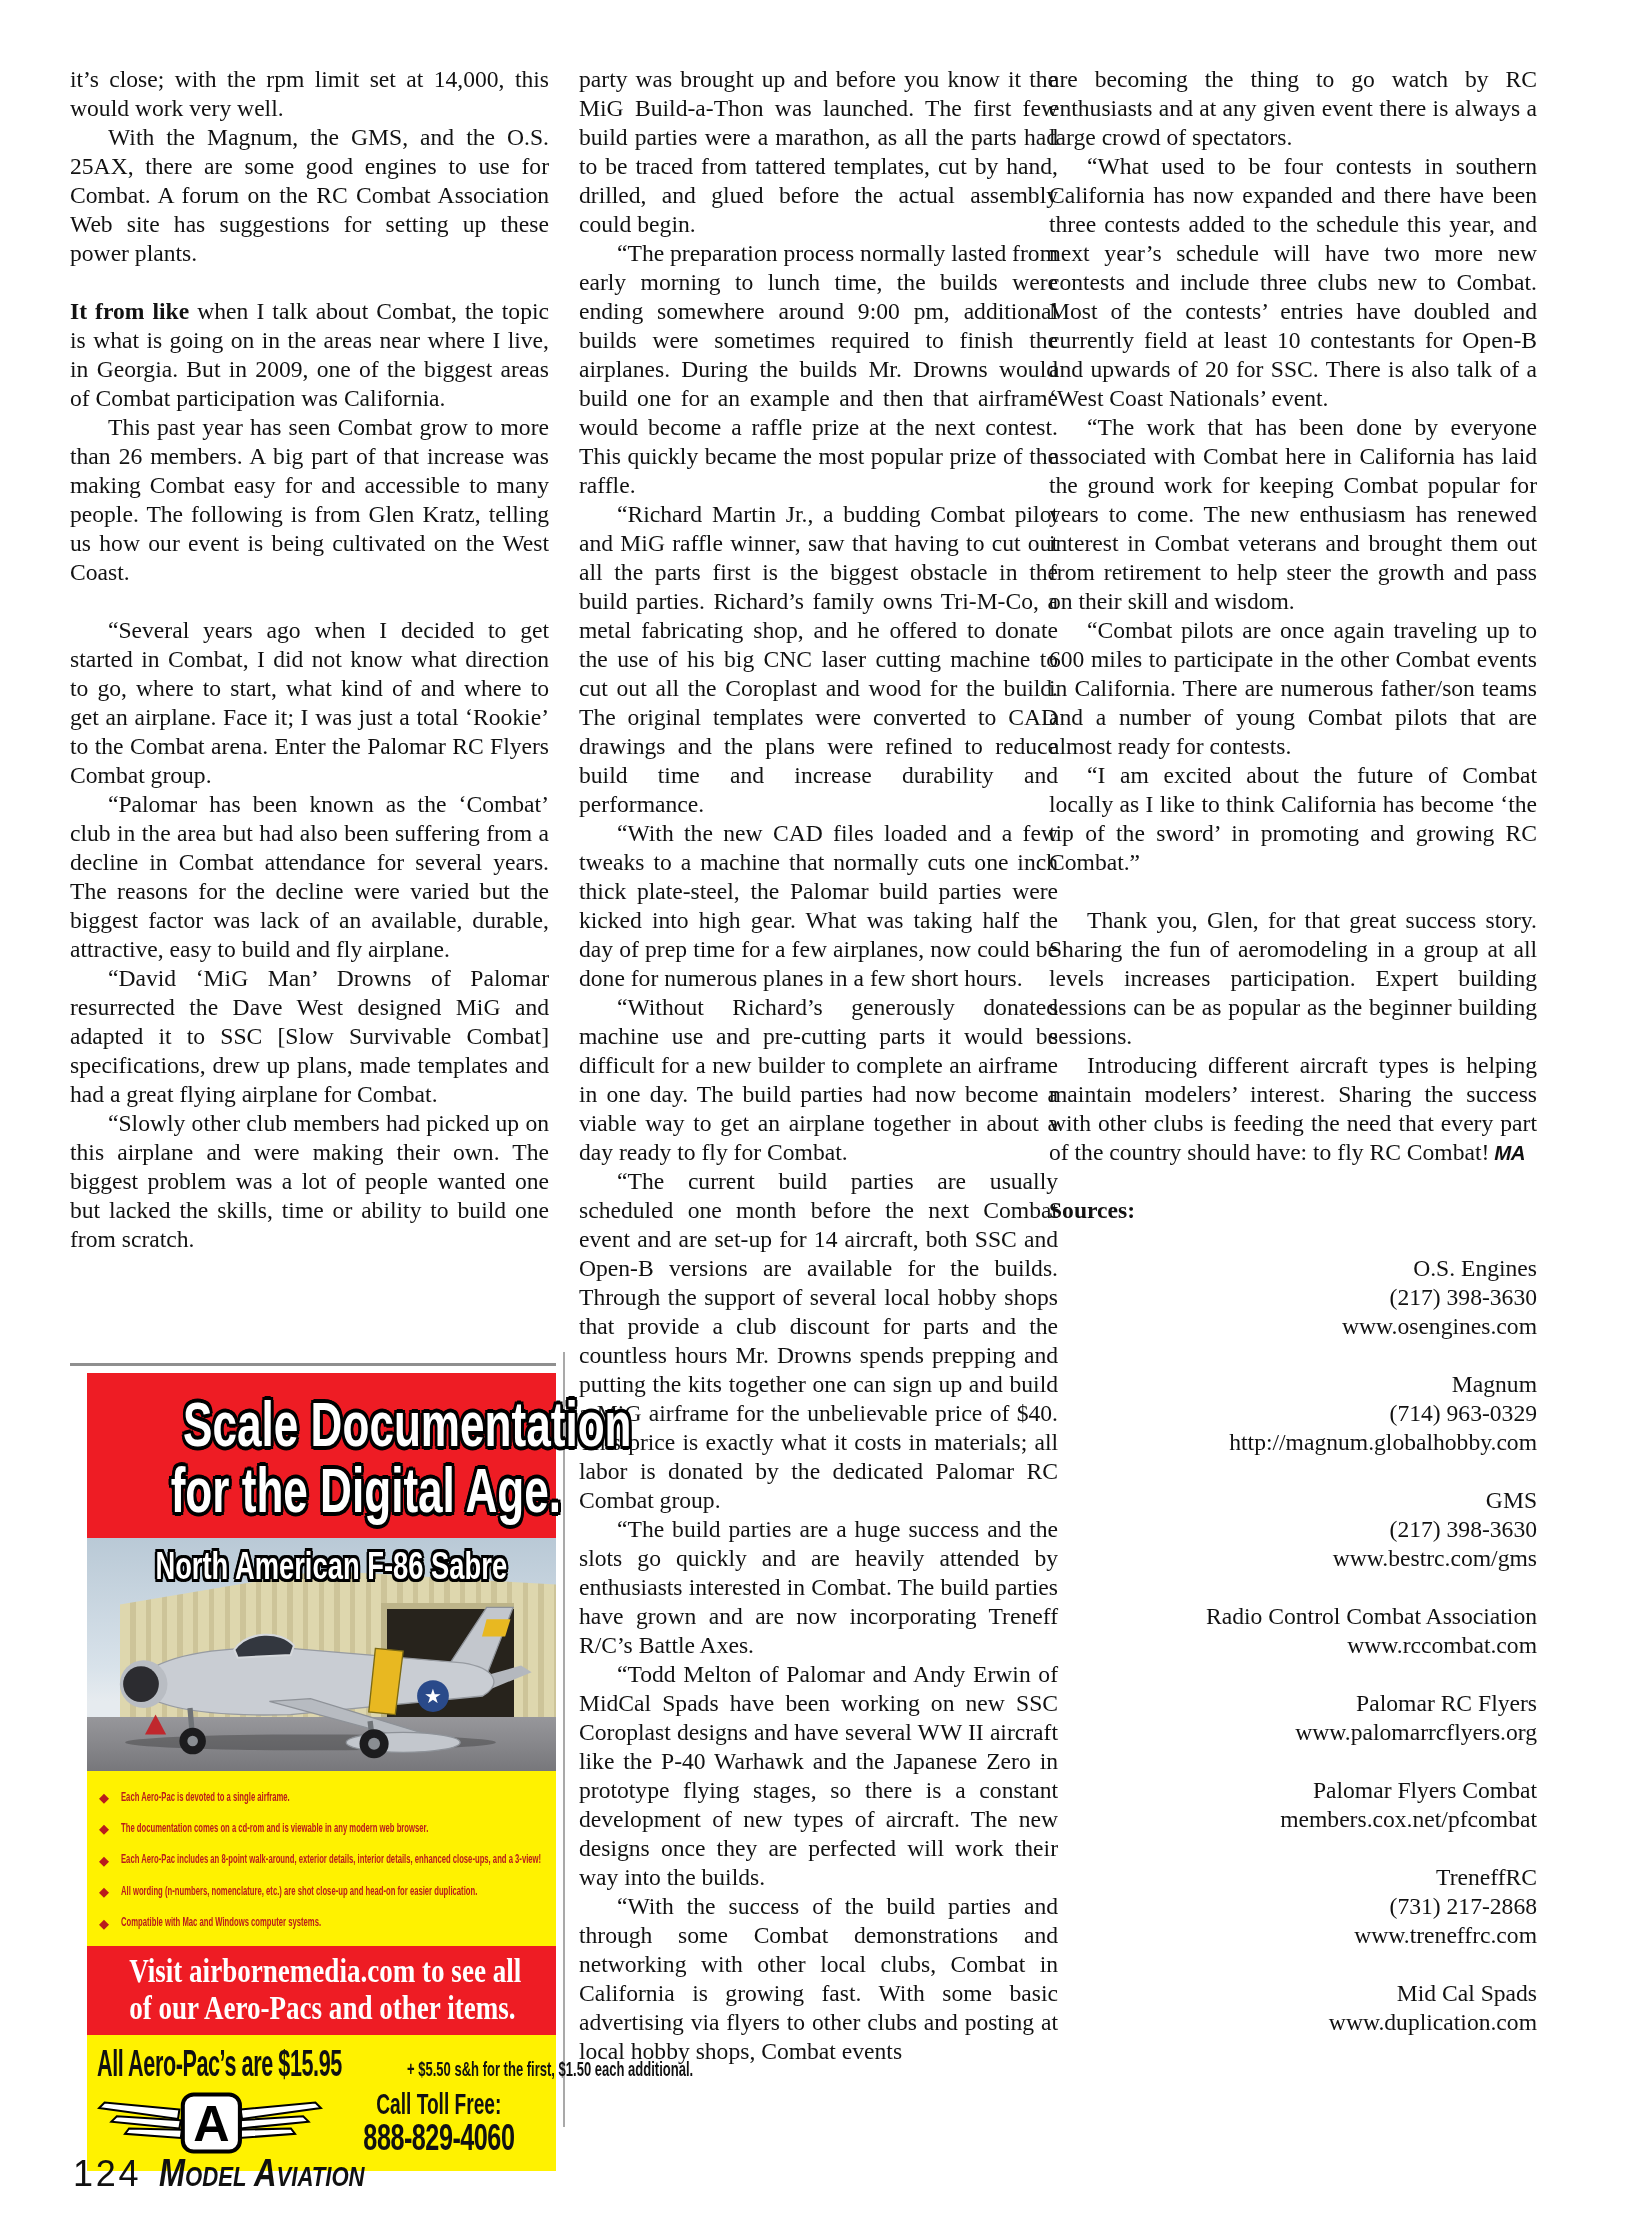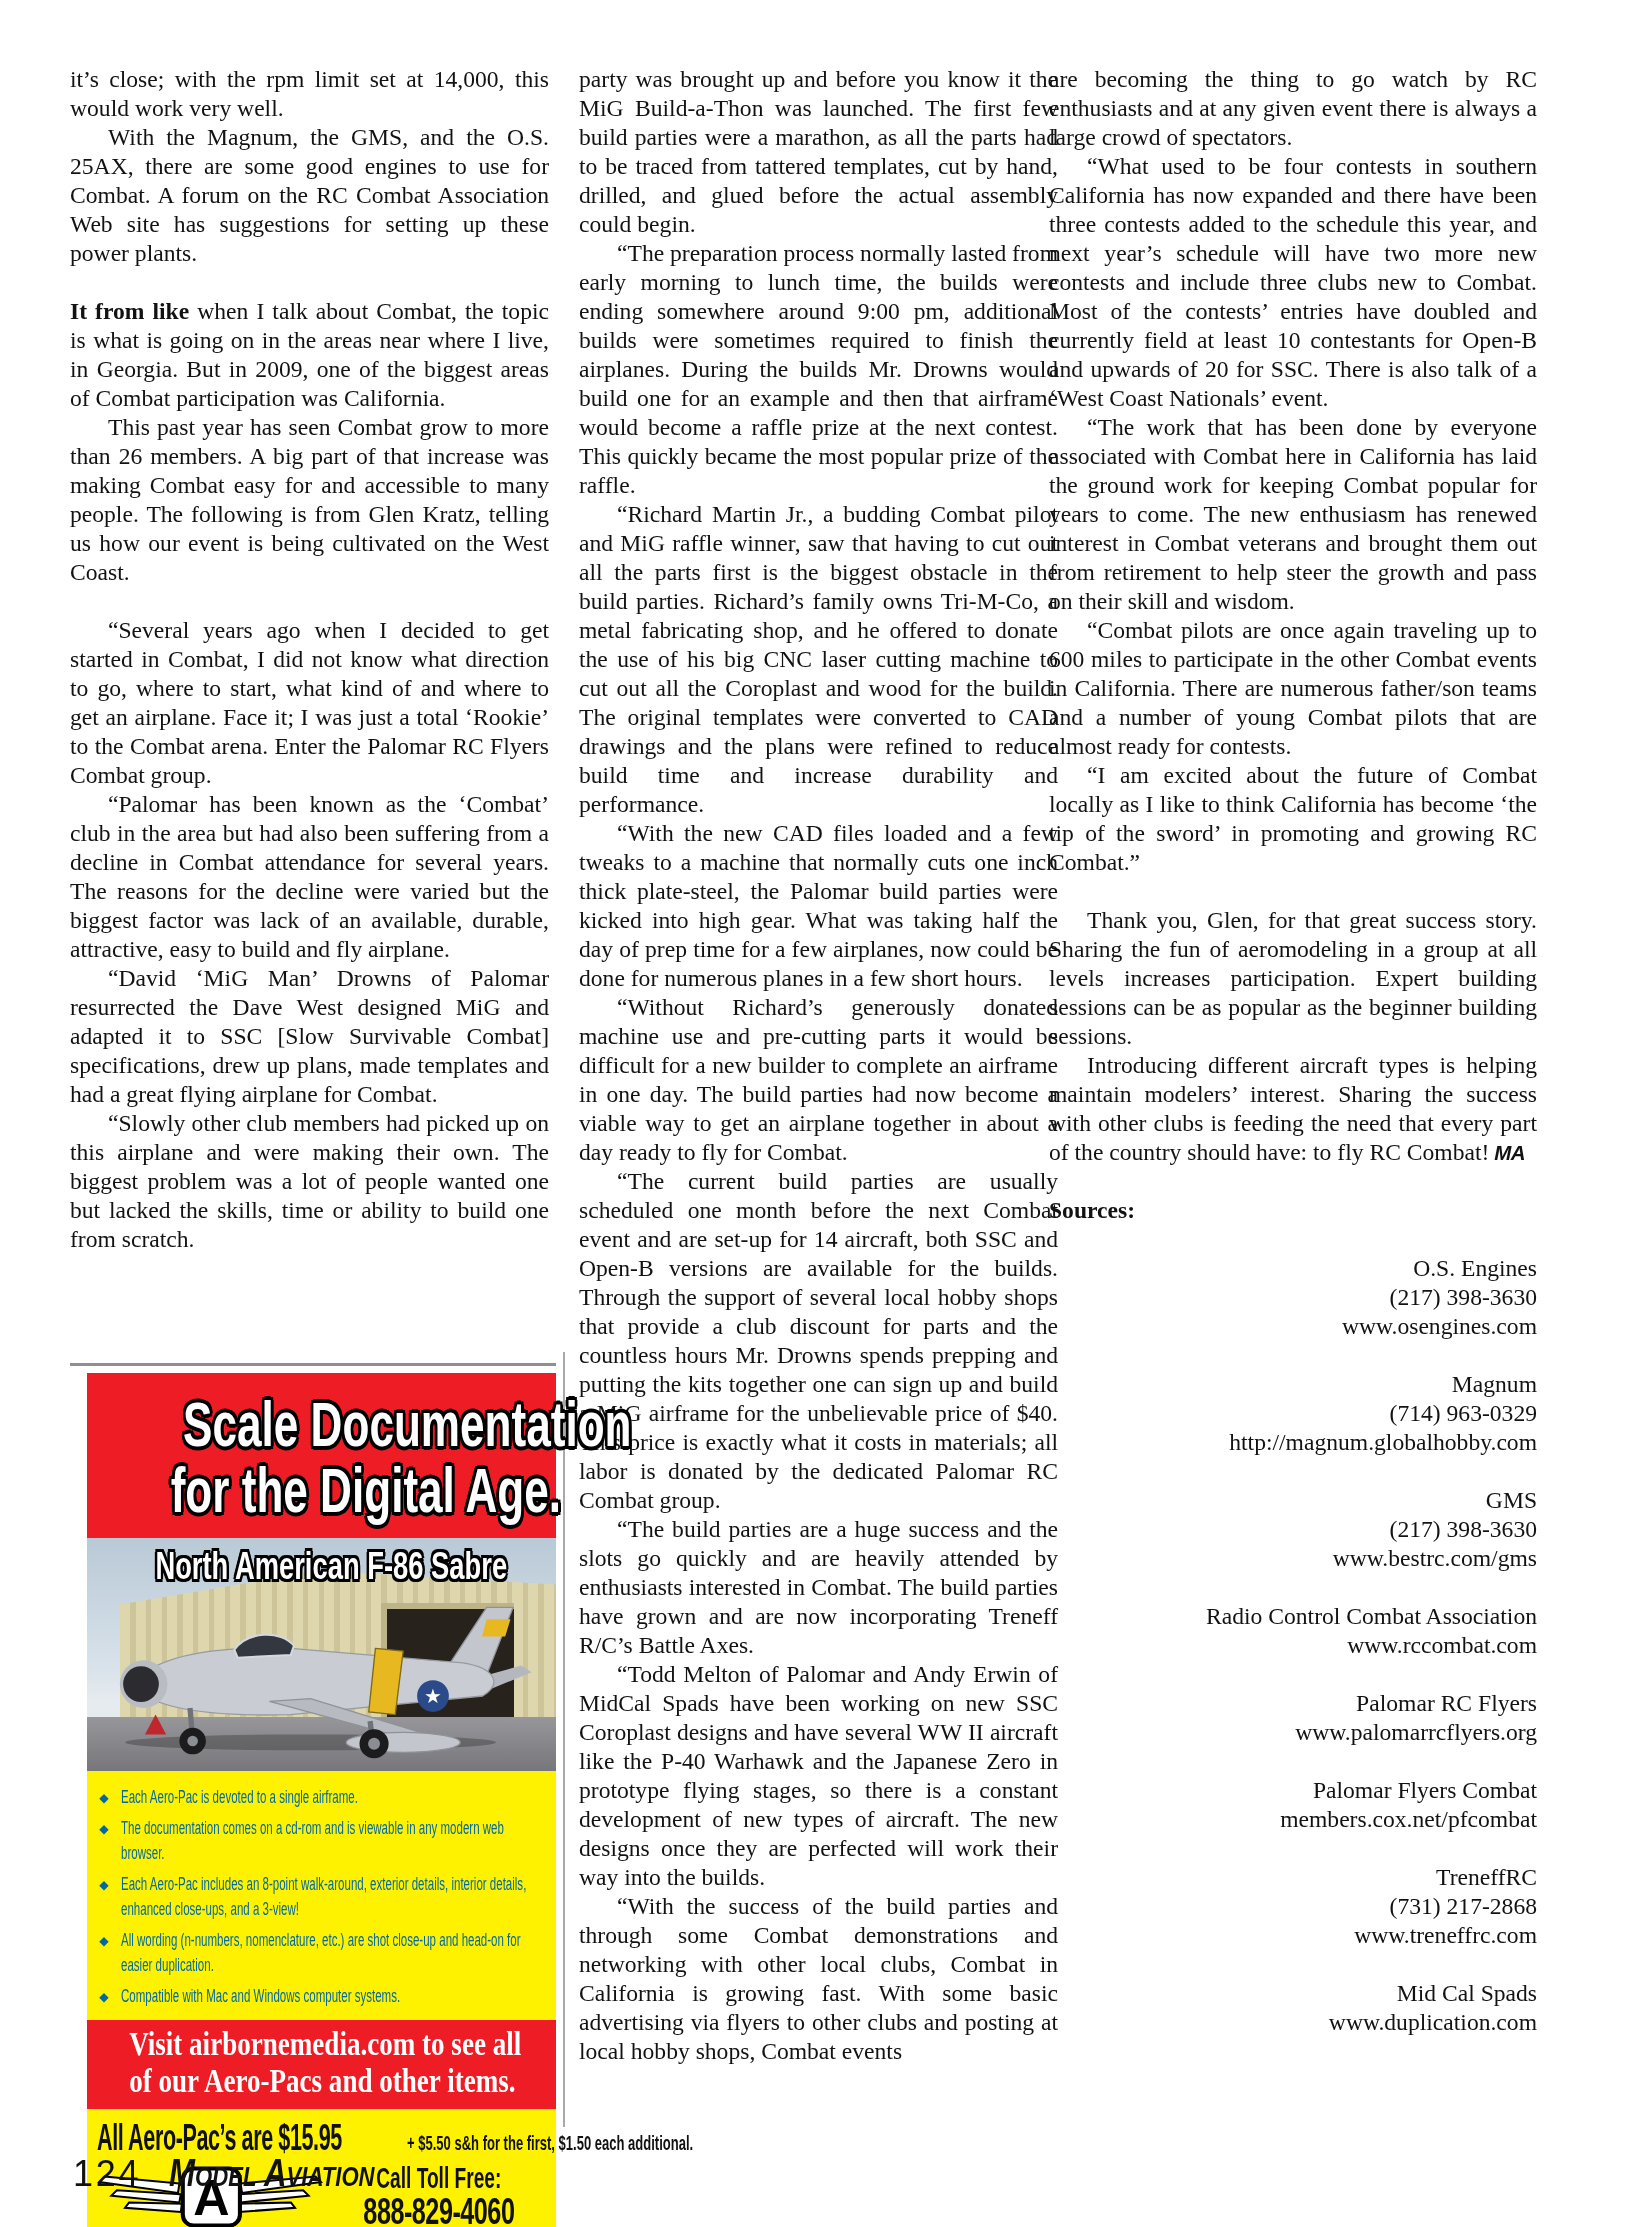--- a/index.html
+++ b/index.html
@@ -44,22 +44,22 @@
   .tarmac{position:absolute;bottom:0;width:100%;height:23%;
           background:linear-gradient(180deg,#97979b,#77777b);}
   .photo-caption{position:absolute;top:8.2px;left:0;width:100%;text-align:center;}
   .photo-caption .line{font-weight:900;font-size:38px;line-height:40px;color:#fff;
       text-shadow:2.7px 2.7px 0 #000,-2.7px 2.7px 0 #000,2.7px -2.7px 0 #000,-2.7px -2.7px 0 #000,
                   3.4px 0 0 #000,-3.4px 0 0 #000,0 3.4px 0 #000,0 -3.4px 0 #000;margin-top:28px;}
   .jet{position:absolute;left:1%;bottom:4%;width:96%;height:78%;}
 
   .ad-bullets{background:var(--ad-yellow,#fff200);padding:13.7px 11px 11px 9.6px;}
   .ad-bullets ul{margin:0;padding:0;list-style:none;}
-  .ad-bullets li{position:relative;padding-left:24.6px;font-weight:normal;font-size:18px;
-                 line-height:24.6px;color:#0369a1;}
+  .ad-bullets li{position:relative;padding-left:24.6px;font-weight:bold;font-size:12px;
+                 line-height:24.6px;color:#b91c1c;}
   .ad-bullets li + li{margin-top:6.8px;}
   .ad-bullets li::before{content:"◆";position:absolute;left:2.7px;top:1.4px;font-size:12.3px;}
   .ad-bullets .li-text{display:inline-block;transform:scaleX(.64);transform-origin:0 50%;
                        width:156%;white-space:normal;}
 
   .ad-visit{background:var(--ad-red,#ee1c24);color:#fff;text-align:center;
             font-family:"Liberation Serif",serif;font-weight:bold;font-size:33px;
             line-height:37px;padding:6.8px 0 8.2px;}
   .ad-visit .line{display:block;transform:scaleX(.82);transform-origin:50% 50%;white-space:nowrap;}
 
@@ -71,21 +71,21 @@
               font-weight:bold;font-size:21px;color:#111;margin-left:-101px;}
   .ad-bottom-row{display:flex;margin-top:4.1px;}
   .brand-box{width:52%;}
   .call-box{width:48%;text-align:center;color:#111;}
   .call-label{font-weight:900;font-size:29px;line-height:30px;display:inline-block;
               transform:scaleX(.66);transform-origin:50% 50%;white-space:nowrap;}
   .call-phone{font-weight:900;font-size:36px;line-height:37px;display:inline-block;
               transform:scaleX(.70);transform-origin:50% 50%;white-space:nowrap;letter-spacing:-0.7px;}
 
   
-  #footer{position:absolute;left:73px;top:2152px;display:flex;align-items:baseline;gap:28px;}
+  #footer{position:absolute;left:73px;top:2152px;display:flex;align-items:baseline;gap:18px;}
   .page-num{font-family:"Liberation Sans",sans-serif;font-size:36px;letter-spacing:2.7px;color:#111;}
   .mag-logo{font-family:"Liberation Sans",sans-serif;font-weight:900;font-style:italic;
             font-variant:small-caps;font-size:38px;letter-spacing:0;color:#111;
             display:inline-block;transform:scaleX(.82);transform-origin:0 50%;}
 </style>
 </head>
 <body>
 
 <div id="page">
 

